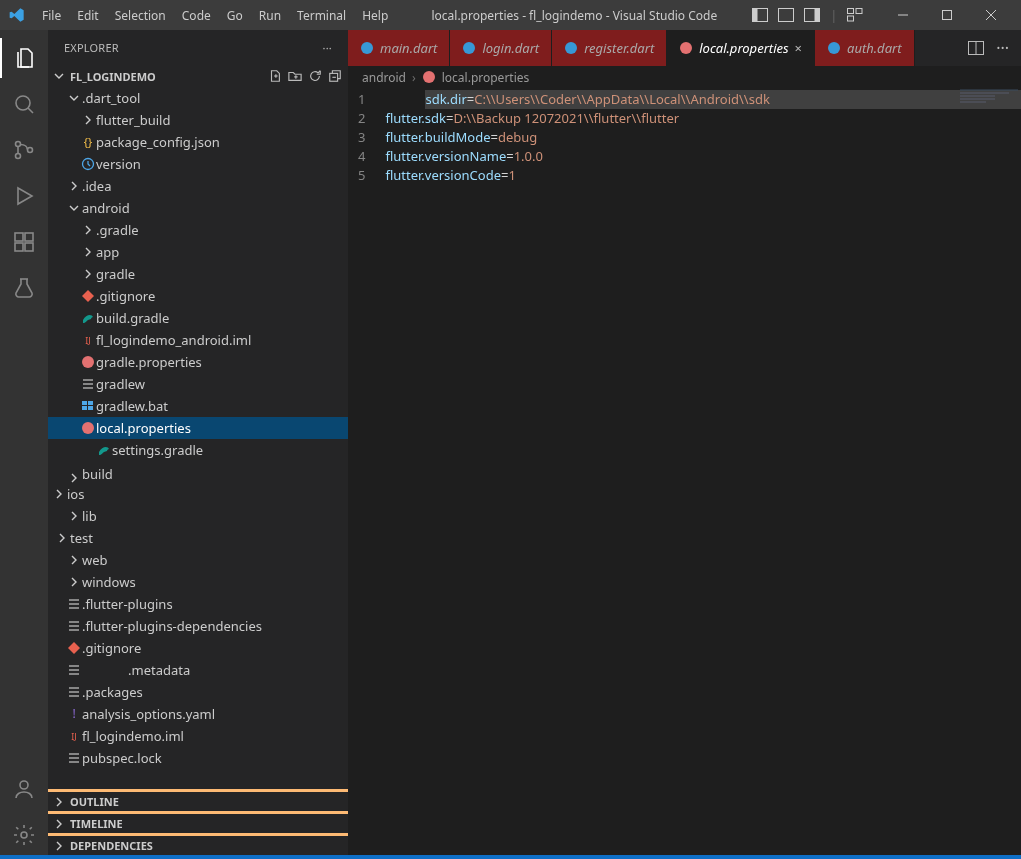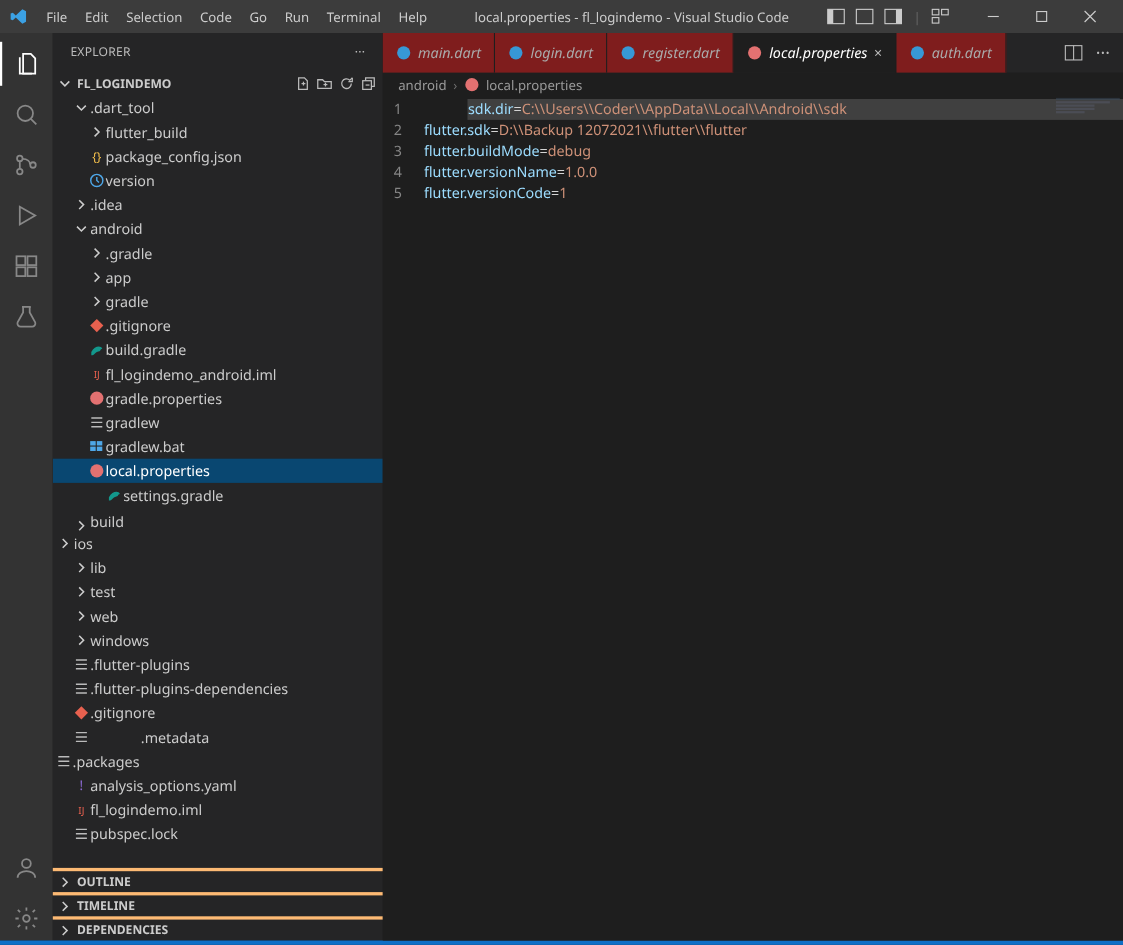--- a/index.html
+++ b/index.html
@@ -361,21 +361,21 @@
           <span class="label">ios</span>
         </div>
         <div class="node" style="padding-left: 18px;">
           <span class="chev">
             <svg width="10" height="10" viewBox="0 0 10 10">
               <path d="M3 1l4 4-4 4" fill="none" stroke="#ccc" stroke-width="1.4"></path>
             </svg>
           </span>
           <span class="label">lib</span>
         </div>
-        <div class="node" style="padding-left: 18px;">
+        <div class="node" style="padding-left: 6px;">
           <span class="chev">
             <svg width="10" height="10" viewBox="0 0 10 10">
               <path d="M3 1l4 4-4 4" fill="none" stroke="#ccc" stroke-width="1.4"></path>
             </svg>
           </span>
           <span class="label">test</span>
         </div>
         <div class="node" style="padding-left: 18px;">
           <span class="chev">
             <svg width="10" height="10" viewBox="0 0 10 10">
@@ -423,21 +423,21 @@
         <div class="node" style="padding-left: 18px; gap: 46px;">
           <span class="icon">
             <svg width="14" height="14" viewBox="0 0 14 14" fill="none" stroke="#bbb" stroke-width="1.3">
               <line x1="2" y1="3" x2="12" y2="3"></line>
               <line x1="2" y1="7" x2="12" y2="7"></line>
               <line x1="2" y1="11" x2="12" y2="11"></line>
             </svg>
           </span>
           <span class="label">.metadata</span>
         </div>
-        <div class="node" style="padding-left: 2px;">
+        <div class="node" style="padding-left: 18px;">
           <span class="icon">
             <svg width="14" height="14" viewBox="0 0 14 14" fill="none" stroke="#bbb" stroke-width="1.3">
               <line x1="2" y1="3" x2="12" y2="3"></line>
               <line x1="2" y1="7" x2="12" y2="7"></line>
               <line x1="2" y1="11" x2="12" y2="11"></line>
             </svg>
           </span>
           <span class="label">.packages</span>
         </div>
         <div class="node" style="padding-left: 18px;">

